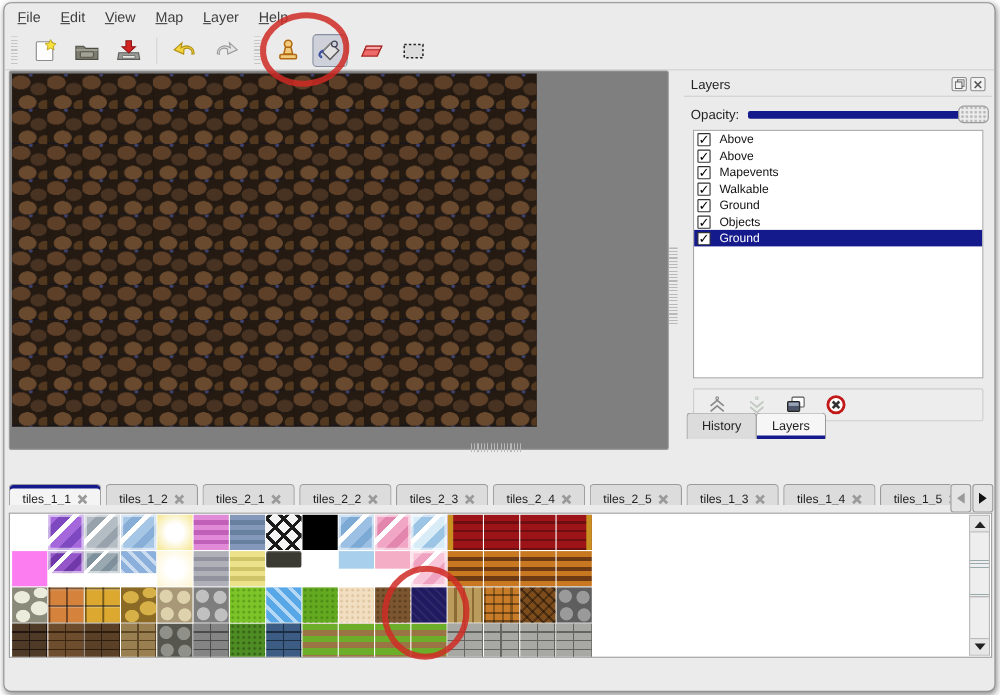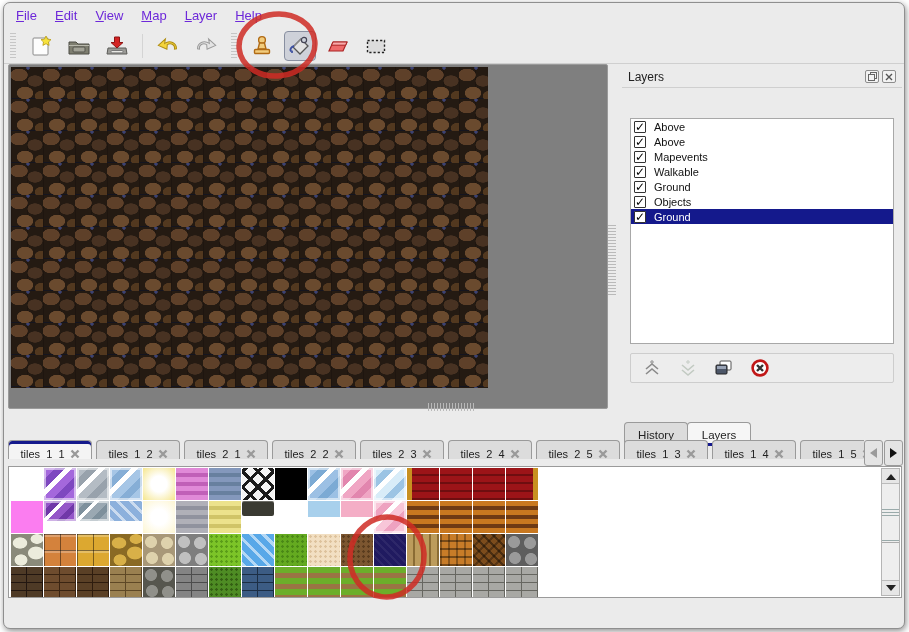--- a/index.html
+++ b/index.html
@@ -2,21 +2,21 @@
 <html style="--accent: #14198c; --annot: #cf2b24;"><head>
 <meta charset="utf-8">
 <style>
   html,body{margin:0;padding:0;width:909px;height:632px;background:#fff;
     font-family:"Liberation Sans","DejaVu Sans",sans-serif;-webkit-font-smoothing:antialiased;}
   *{box-sizing:border-box;}
   #window{position:absolute;left:3px;top:2px;width:902px;height:627px;background:#ebebeb;
     border:1px solid #8f8f8f;border-radius:7px;box-shadow:1px 2px 6px rgba(0,0,0,.45);overflow:hidden;}
   
   #menubar{position:absolute;left:0;top:0;width:100%;height:25px;display:flex;align-items:center;
-    padding-left:12px;gap:18px;font-size:13px;color:#6d28d9;}
+    padding-left:12px;gap:18px;font-size:13px;color:#404040;}
   .menu-item{cursor:default;}
   .menu-item u{text-decoration:underline;}
   
   #toolbar{position:absolute;left:0;top:25px;width:100%;height:36px;display:flex;align-items:center;
     border-bottom:1px solid #cfcfcf;}
   .grip-v{width:6px;height:26px;margin:0 6px;background:repeating-linear-gradient(180deg,#c6c6c6 0 1px,transparent 1px 3px);}
   .tb-btn{width:32px;height:30px;display:flex;align-items:center;justify-content:center;
     border:1px solid transparent;border-radius:4px;margin:0 3px;}
   .tb-btn.active{background:#ced1d9;border-color:#888fa0;}
   .tb-sep{width:1px;height:24px;background:#d4d4d4;margin:0 6px;}
@@ -51,21 +51,21 @@
     border:1px solid #9a9a9a;border-radius:5px;
     background-image:radial-gradient(#b9b9b9 1px,transparent 1.4px);background-size:4px 4px;background-position:5px 3px;}
   #layer-list{position:absolute;left:8px;top:55px;width:264px;height:226px;background:#fff;border:1px solid #a8a8a8;overflow:hidden;}
   .layer-row{height:15px;display:flex;align-items:center;font-size:11px;color:#111;padding-left:3px;}
   .layer-row.selected{background:var(--accent);color:#fff;}
   .cbx{width:12px;height:12px;background:#fff;border:1px solid #333;border-radius:1px;margin-right:8px;
     font-size:12px;line-height:10px;text-align:center;color:#000;font-weight:bold;flex:0 0 auto;}
   #layer-btns{position:absolute;left:8px;top:290px;width:264px;height:30px;border:1px solid #cdcdcd;border-radius:2px;
     background:#ededed;display:flex;align-items:center;gap:14px;padding-left:10px;}
   .lb-btn{width:22px;height:22px;display:flex;align-items:center;justify-content:center;}
-  #panel-tabs{position:absolute;left:2px;top:312px;height:26px;display:flex;margin-top:47px;}
+  #panel-tabs{position:absolute;left:2px;top:312px;height:26px;display:flex;}
   .ptab{width:64px;height:24px;border:1px solid #9a9a9a;border-bottom:none;border-radius:4px 4px 0 0;
     background:#dcdcdc;display:flex;align-items:center;justify-content:center;font-size:11.5px;color:#222;margin-right:-1px;}
   .ptab.active{background:#f6f6f6;box-shadow:inset 0 -3px 0 var(--accent);}
   
   #tilesets-panel{position:absolute;left:4px;top:416px;width:894px;height:182px;}
   #ts-head{position:absolute;left:0;top:0;width:100%;height:20px;display:flex;align-items:center;
     font-size:12px;color:#222;padding:0 4px;}
   #ts-head .ph-title{flex:1;}
   #ts-tabs-clip{position:absolute;left:0;top:21px;width:856px;height:19px;overflow:hidden;white-space:nowrap;}
   .ts-tab{display:inline-flex;width:84px;height:26px;border:1px solid #9a9a9a;border-bottom:none;border-radius:4px 4px 0 0;
@@ -250,20 +250,25 @@
             <rect x="2.5" y=".5" width="6" height="6" fill="none" stroke="#666"></rect>
             <rect x=".5" y="2.5" width="6" height="6" fill="#f2f2f2" stroke="#666"></rect>
           </svg>
       </span>
       <span class="mini-btn">
         <svg width="8" height="8" viewBox="0 0 8 8">
             <path d="M1 1 L7 7 M7 1 L1 7" stroke="#555" stroke-width="1.4"></path>
           </svg>
       </span>
     </div>
+    <div id="opacity-row">
+      <span>Opacity:</span>
+      <div id="opacity-track"></div>
+      <div id="opacity-handle"></div>
+    </div>
     <div id="layer-list">
         <div class="layer-row">
           <span class="cbx">✓</span>
           <span>Above</span>
         </div>
         <div class="layer-row">
           <span class="cbx">✓</span>
           <span>Above</span>
         </div>
         <div class="layer-row">

